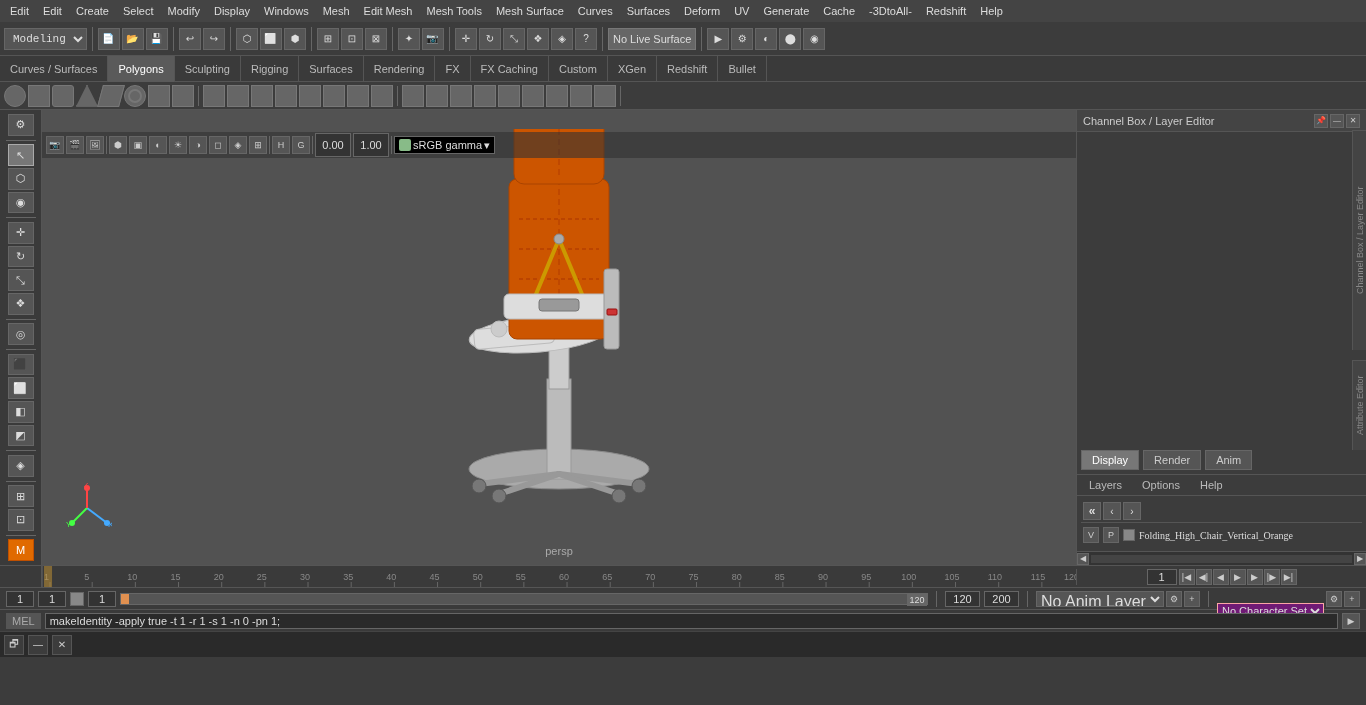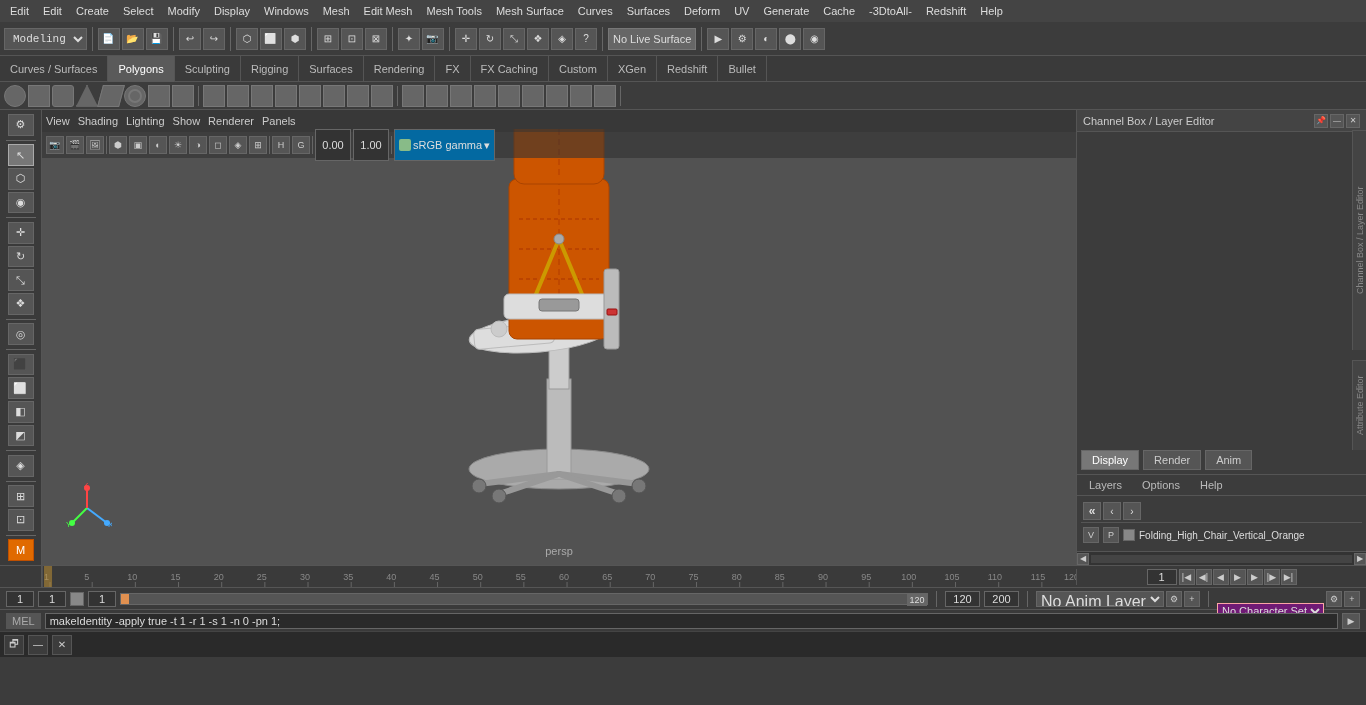--- a/index.html
+++ b/index.html
@@ -18,21 +18,21 @@
 
     
     #tabsbar { display: flex; align-items: center; background: #3a3a3a; height: 26px; border-bottom: 1px solid #555; }
     .tab-item { padding: 4px 10px; cursor: pointer; font-size: 11px; color: #bbb; border-right: 1px solid #555; height: 26px; display: flex; align-items: center; }
     .tab-item.active { background: #5a5a5a; color: #fff; }
 
     
     #toolbar2 { display: flex; align-items: center; background: #3c3c3c; height: 28px; padding: 2px 4px; gap: 2px; border-bottom: 1px solid #555; }
     .tb2-btn { background: #555; border: 1px solid #666; color: #ddd; width: 20px; height: 20px; display: flex; align-items: center; justify-content: center; cursor: pointer; font-size: 9px; }
     .tb2-sep { width: 1px; height: 20px; background: #666; margin: 0 2px; }
-    .tb2-input { background: #333; border: 1px solid #666; color: #ddd; width: 40px; height: 32px; font-size: 11px; padding: 0 2px; text-align: center; }
+    .tb2-input { background: #333; border: 1px solid #666; color: #ddd; width: 40px; height: 24px; font-size: 11px; padding: 0 2px; text-align: center; }
 
     
     #main { display: flex; height: calc(705px - 22px - 34px - 26px - 28px - 22px - 22px - 26px); }
 
     
     #left-panel { width: 42px; background: #3a3a3a; display: flex; flex-direction: column; align-items: center; padding: 4px 2px; gap: 2px; border-right: 1px solid #555; overflow: hidden; }
     .tool-btn { width: 26px; height: 26px; background: #555; border: 1px solid #666; display: flex; align-items: center; justify-content: center; cursor: pointer; font-size: 11px; color: #ddd; }
     .tool-btn.active { background: #777; border-color: #aaa; }
     .tool-sep { width: 30px; height: 1px; background: #666; margin: 2px 0; }
 
@@ -46,21 +46,21 @@
     #right-tabs { display: flex; align-items: center; padding: 4px; gap: 4px; border-bottom: 1px solid #555; }
     .right-tab { padding: 3px 10px; background: #555; border: 1px solid #666; color: #ccc; cursor: pointer; font-size: 11px; }
     .right-tab.active { background: #777; color: #fff; }
     #right-sub-tabs { display: flex; align-items: center; padding: 2px 4px; gap: 4px; border-bottom: 1px solid #555; }
     .right-sub-tab { padding: 2px 8px; color: #bbb; cursor: pointer; font-size: 11px; }
     #layers-area { padding: 4px; }
     #layers-toolbar { display: flex; gap: 2px; padding: 2px; align-items: center; border-bottom: 1px solid #555; }
     .layer-tb-btn { width: 18px; height: 18px; background: #555; border: 1px solid #666; color: #ddd; display: flex; align-items: center; justify-content: center; cursor: pointer; font-size: 10px; }
     #layer-row { display: flex; align-items: center; gap: 4px; padding: 4px 2px; background: #3c3c3c; }
     .layer-vis { width: 16px; height: 16px; background: #555; border: 1px solid #666; display: flex; align-items: center; justify-content: center; font-size: 9px; cursor: pointer; }
-    .layer-name { font-size: 11px; color: #ddd; flex: 1; }
+    .layer-name { font-size: 11px; color: #ddd; flex: 1; font-family: Liberation Serif, serif; }
 
     
     #timeline { height: 22px; background: #3a3a3a; display: flex; align-items: center; border-top: 1px solid #555; overflow: hidden; position: relative; }
     #timeline-ruler { flex: 1; background: #3a3a3a; height: 22px; position: relative; overflow: hidden; }
     #timeline-right { width: 290px; background: #3a3a3a; border-left: 1px solid #555; display: flex; align-items: center; justify-content: center; }
 
     
     #statusbar { height: 22px; background: #3a3a3a; display: flex; align-items: center; padding: 0 6px; gap: 4px; border-top: 1px solid #555; }
     .status-sep { width: 1px; height: 16px; background: #666; margin: 0 4px; }
     #command-bar { height: 22px; background: #3a3a3a; display: flex; align-items: center; padding: 0 6px; gap: 4px; border-top: 1px solid #555; }
@@ -217,28 +217,20 @@
 
     <div class="tool-btn">⊞</div>
     <div class="tool-btn">⊡</div>
     <div class="tool-sep"></div>
 
     <div class="tool-btn" style="margin-top:auto; background:#e06a00; color:#fff; border-color:#c05000;">M</div>
   </div>
 
   <div id="viewport">
 
-    <div style="position:absolute;top:0;left:0;right:0;height:22px;background:rgba(50,50,50,0.8);display:flex;align-items:center;padding:0 4px;gap:8px;z-index:10;">
-      <span style="font-size:11px;color:#ccc;cursor:pointer;">View</span>
-      <span style="font-size:11px;color:#ccc;cursor:pointer;">Shading</span>
-      <span style="font-size:11px;color:#ccc;cursor:pointer;">Lighting</span>
-      <span style="font-size:11px;color:#ccc;cursor:pointer;">Show</span>
-      <span style="font-size:11px;color:#ccc;cursor:pointer;">Renderer</span>
-      <span style="font-size:11px;color:#ccc;cursor:pointer;">Panels</span>
-    </div>
 
     <div style="position:absolute;top:22px;left:0;right:0;height:26px;background:rgba(50,50,50,0.6);display:flex;align-items:center;padding:0 4px;gap:2px;z-index:10;">
 
       <div style="width:18px;height:18px;background:#555;border:1px solid #666;display:flex;align-items:center;justify-content:center;font-size:9px;cursor:pointer;">📷</div>
       <div style="width:18px;height:18px;background:#555;border:1px solid #666;display:flex;align-items:center;justify-content:center;font-size:9px;cursor:pointer;">🎬</div>
       <div style="width:18px;height:18px;background:#555;border:1px solid #666;display:flex;align-items:center;justify-content:center;font-size:9px;cursor:pointer;">🖼</div>
       <div style="width:1px;height:18px;background:#666;"></div>
       <div style="width:18px;height:18px;background:#555;border:1px solid #666;display:flex;align-items:center;justify-content:center;font-size:9px;cursor:pointer;">⬢</div>
       <div style="width:18px;height:18px;background:#555;border:1px solid #666;display:flex;align-items:center;justify-content:center;font-size:9px;cursor:pointer;">▣</div>
       <div style="width:18px;height:18px;background:#555;border:1px solid #666;display:flex;align-items:center;justify-content:center;font-size:9px;cursor:pointer;">◐</div>
@@ -249,21 +241,21 @@
       <div style="width:18px;height:18px;background:#555;border:1px solid #666;display:flex;align-items:center;justify-content:center;font-size:9px;cursor:pointer;">⊞</div>
       <div style="width:1px;height:18px;background:#666;"></div>
       <div style="width:18px;height:18px;background:#555;border:1px solid #666;display:flex;align-items:center;justify-content:center;font-size:9px;cursor:pointer;">H</div>
       <div style="width:18px;height:18px;background:#555;border:1px solid #666;display:flex;align-items:center;justify-content:center;font-size:9px;cursor:pointer;">G</div>
       <div style="width:1px;height:18px;background:#666;"></div>
 
       <input class="tb2-input" style="width: 36px;" value="0.00">
       <input class="tb2-input" style="width: 36px;" value="1.00">
       <div style="width:1px;height:18px;background:#666;"></div>
 
-      <div style="background:#0369a1;border:1px solid #666;color:#ddd;padding:1px 4px;font-size:11px;height:32px;display:flex;align-items:center;cursor:pointer;gap:2px;">
+      <div style="background:#000000;border:1px solid #666;color:#ddd;padding:1px 4px;font-size:11px;height:18px;display:flex;align-items:center;cursor:pointer;gap:2px;">
         <span style="width:12px;height:12px;background:#8b8;border-radius:2px;display:inline-block;"></span>
         <span>sRGB gamma</span>
         <span>▾</span>
       </div>
     </div>
 
     <svg id="chair-svg" width="400" height="380" viewBox="0 0 400 380">
 
       <g transform="translate(200, 190)">
 

